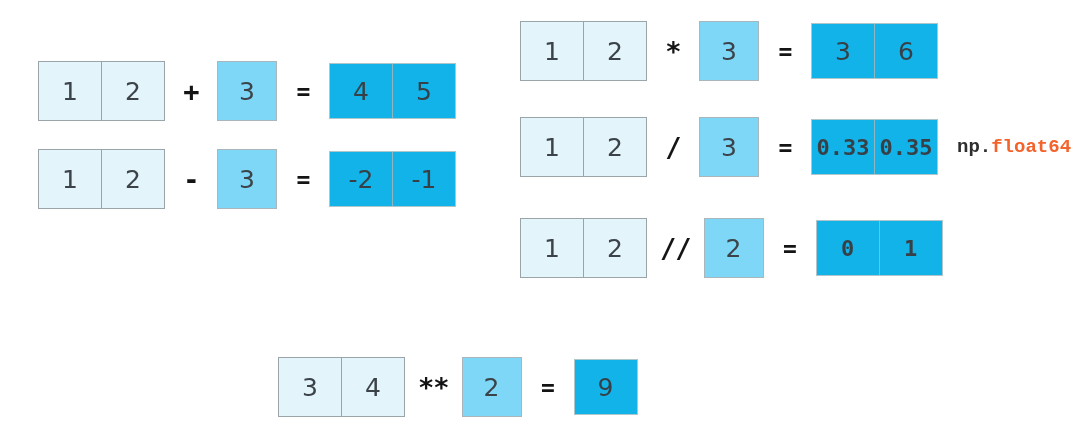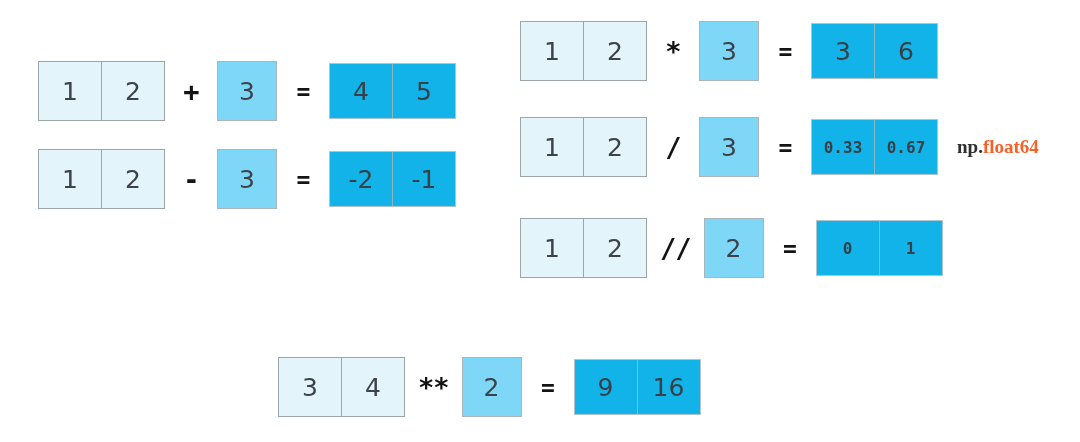--- a/index.html
+++ b/index.html
@@ -22,33 +22,33 @@
     width:58px; height:58px; display:flex; align-items:center; justify-content:center;
     background:#7fd7f8; border:1px solid #a9b6bb;
     font-size:25px; font-weight:500; color:#3c4348;
   }
 
   .result { background:#12b3e8; border:1px solid #aec5cc; }
   .result .cell { height:54px; color:#374046; }
   .result .cell + .cell { border-left:1px solid #8fb7c2; }
 
   .mono .cell {
-    font-family:"DejaVu Sans Mono", monospace; font-weight:bold; font-size:16px;
+    font-family:"DejaVu Sans Mono", monospace; font-weight:bold; font-size:22px;
   }
 
   .op {
     min-width:26px; text-align:center; color:#141414;
     font-family:"DejaVu Sans Mono", monospace; font-weight:bold; font-size:27px;
     letter-spacing:-1px;
   }
   .eq { font-size:23px; }
 
   .nplabel {
     margin-left:6px; white-space:nowrap; color:#2e2e2e;
-    font-family:Liberation Serif, serif; font-weight:bold; font-size:19px;
+    font-family:Liberation Mono, monospace; font-weight:bold; font-size:19px;
   }
   .nplabel .type { color:#f4632b; }
 </style>
 </head>
 <body>
 
 <div id="canvas">
 
   <div class="row" style="left:38px; top:61px;">
     <div class="arr">
@@ -95,21 +95,21 @@
   <div class="row" style="left:520px; top:117px;">
     <div class="arr">
       <div class="cell">1</div>
       <div class="cell">2</div>
     </div>
     <div class="op">/</div>
     <div class="scalar">3</div>
     <div class="op eq">=</div>
     <div class="arr result mono">
       <div class="cell">0.33</div>
-      <div class="cell">0.67</div>
+      <div class="cell">0.35</div>
     </div>
     <div class="nplabel"><span>np.</span><span class="type">float64</span></div>
   </div>
 
   <div class="row" style="left:520px; top:218px;">
     <div class="arr">
       <div class="cell">1</div>
       <div class="cell">2</div>
     </div>
     <div class="op">//</div>
@@ -124,17 +124,16 @@
   <div class="row" style="left:278px; top:357px;">
     <div class="arr">
       <div class="cell">3</div>
       <div class="cell">4</div>
     </div>
     <div class="op">**</div>
     <div class="scalar">2</div>
     <div class="op eq">=</div>
     <div class="arr result">
       <div class="cell">9</div>
-      <div class="cell">16</div>
     </div>
   </div>
 
 </div>
 
 </body></html>

